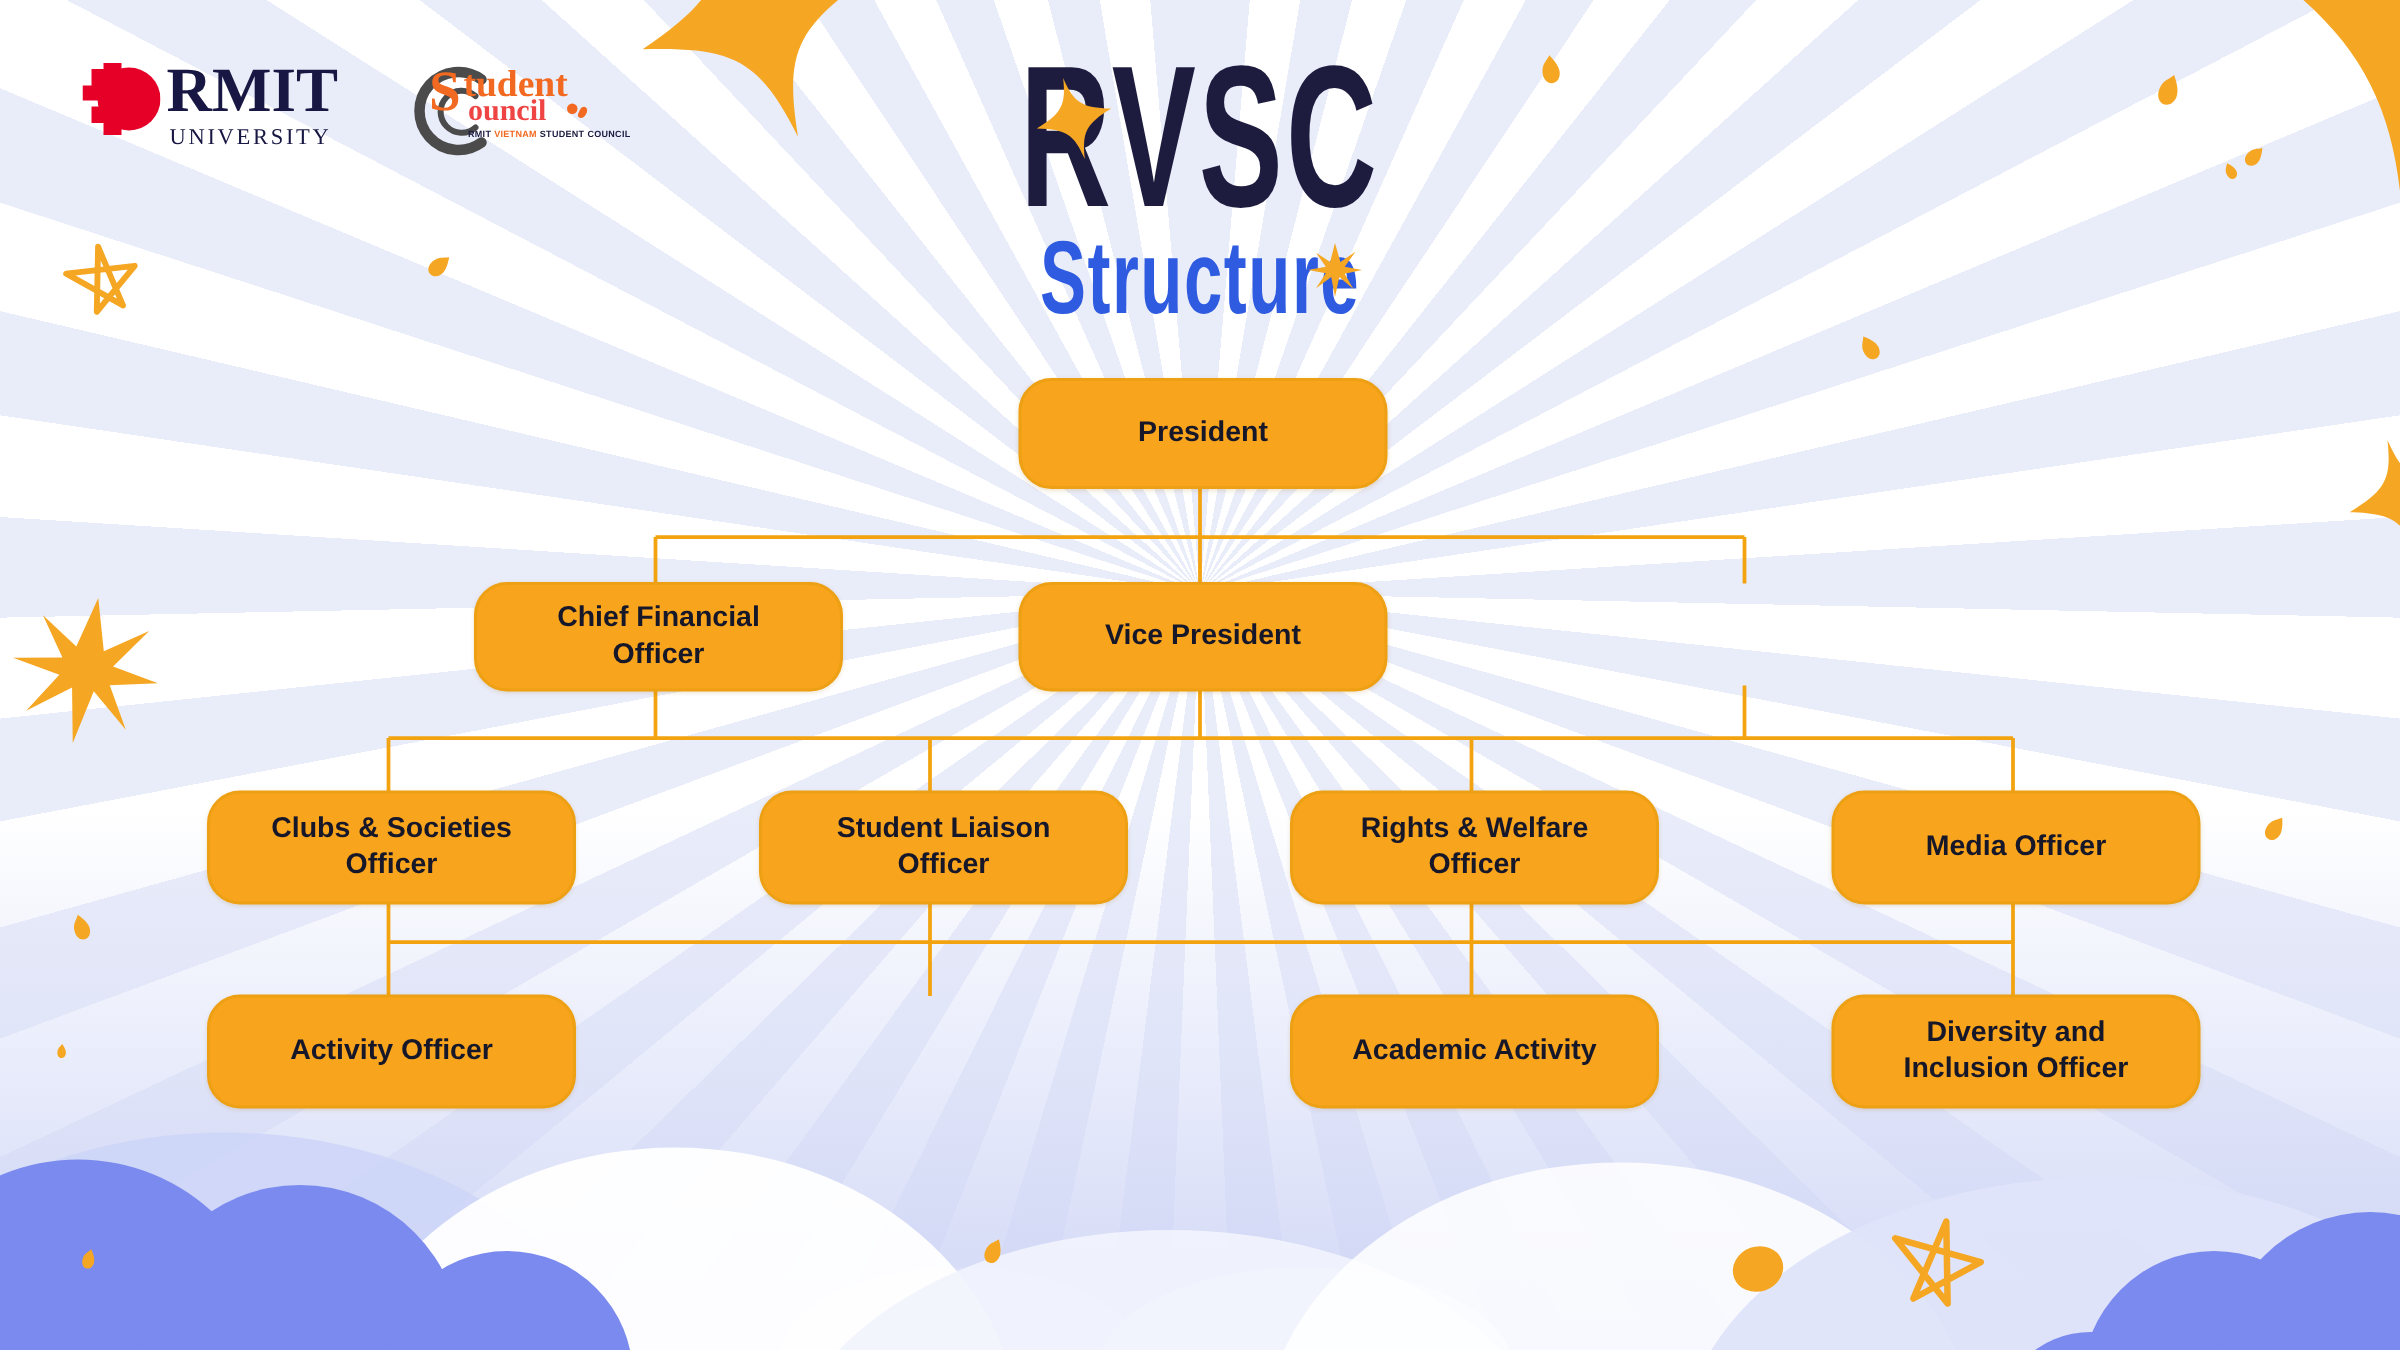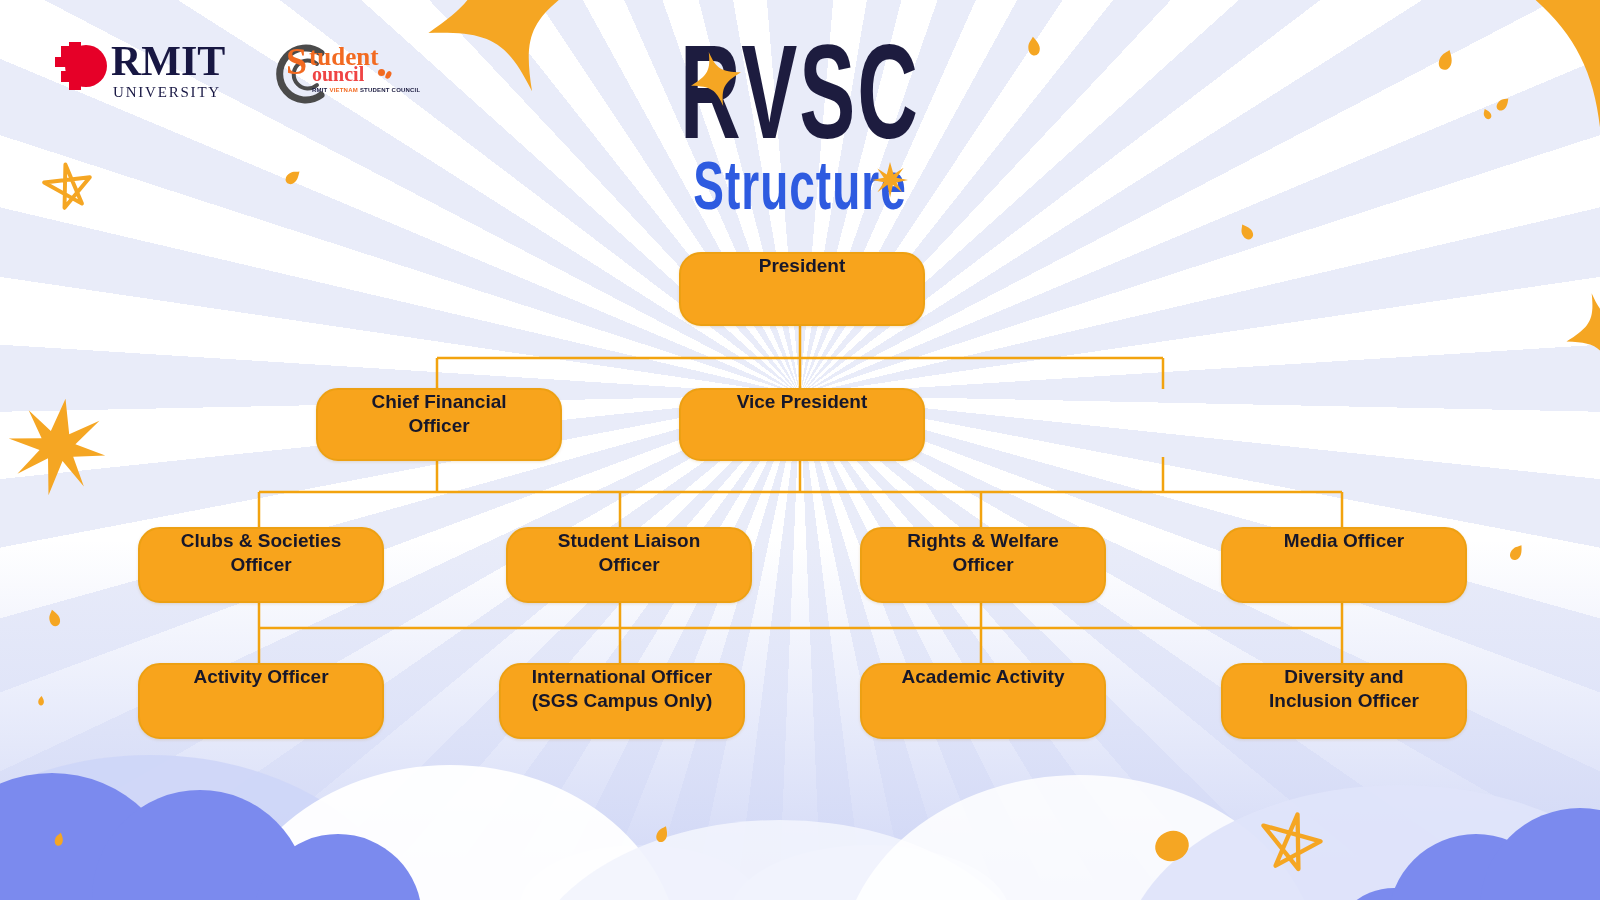--- a/index.html
+++ b/index.html
@@ -12,21 +12,21 @@
   
   .fog{position:absolute;left:0;right:0;top:540px;bottom:0;z-index:1;
        background:linear-gradient(to bottom,rgba(226,230,250,0) 0%,
          rgba(216,222,248,0.55) 45%,rgba(205,212,245,0.95) 100%);}
   .scene{position:absolute;inset:0;z-index:2;pointer-events:none;}
   
   .connectors{position:absolute;inset:0;z-index:3;pointer-events:none;}
   .node{position:absolute;width:242px;z-index:4;
         background:#F8A41C;border:2px solid #EDA013;border-radius:22px;
         box-shadow:0 1px 3px rgba(170,110,0,0.18);
-        display:flex;flex-direction:column;align-items:center;justify-content:flex-start;
+        display:flex;flex-direction:column;align-items:center;justify-content:center;
         color:#17172A;font-size:19px;font-weight:bold;line-height:1.28;text-align:center;}
   .node span{white-space:nowrap;}
   
   .title-wrap{position:absolute;left:0;right:0;top:0;height:230px;z-index:5;text-align:center;padding-left:16px;}
   .t1{position:absolute;left:0;right:0;top:24px;font-size:84px;font-weight:bold;
       letter-spacing:2px;color:#1D1C3F;line-height:1;
       transform:scaleY(1.6);transform-origin:50% 0;}
   .t2{position:absolute;left:0;right:0;top:150px;font-size:46px;font-weight:bold;
       letter-spacing:1px;color:#2E5BE0;line-height:1;
       transform:scaleY(1.5);transform-origin:50% 0;}
@@ -145,24 +145,20 @@
   </div>
   <div class="node" style="left:1221px;top:527px;height:72px">
     <span>Media Officer</span>
     <span></span>
   </div>
 
   <div class="node" style="left:138px;top:663px;height:72px">
     <span>Activity Officer</span>
     <span></span>
   </div>
-  <div class="node" style="left:499px;top:663px;height:72px">
-    <span>International Officer</span>
-    <span>(SGS Campus Only)</span>
-  </div>
   <div class="node" style="left:860px;top:663px;height:72px">
     <span>Academic Activity</span>
     <span></span>
   </div>
   <div class="node" style="left:1221px;top:663px;height:72px">
     <span>Diversity and</span>
     <span>Inclusion Officer</span>
   </div>
 
   <div class="title-wrap">

